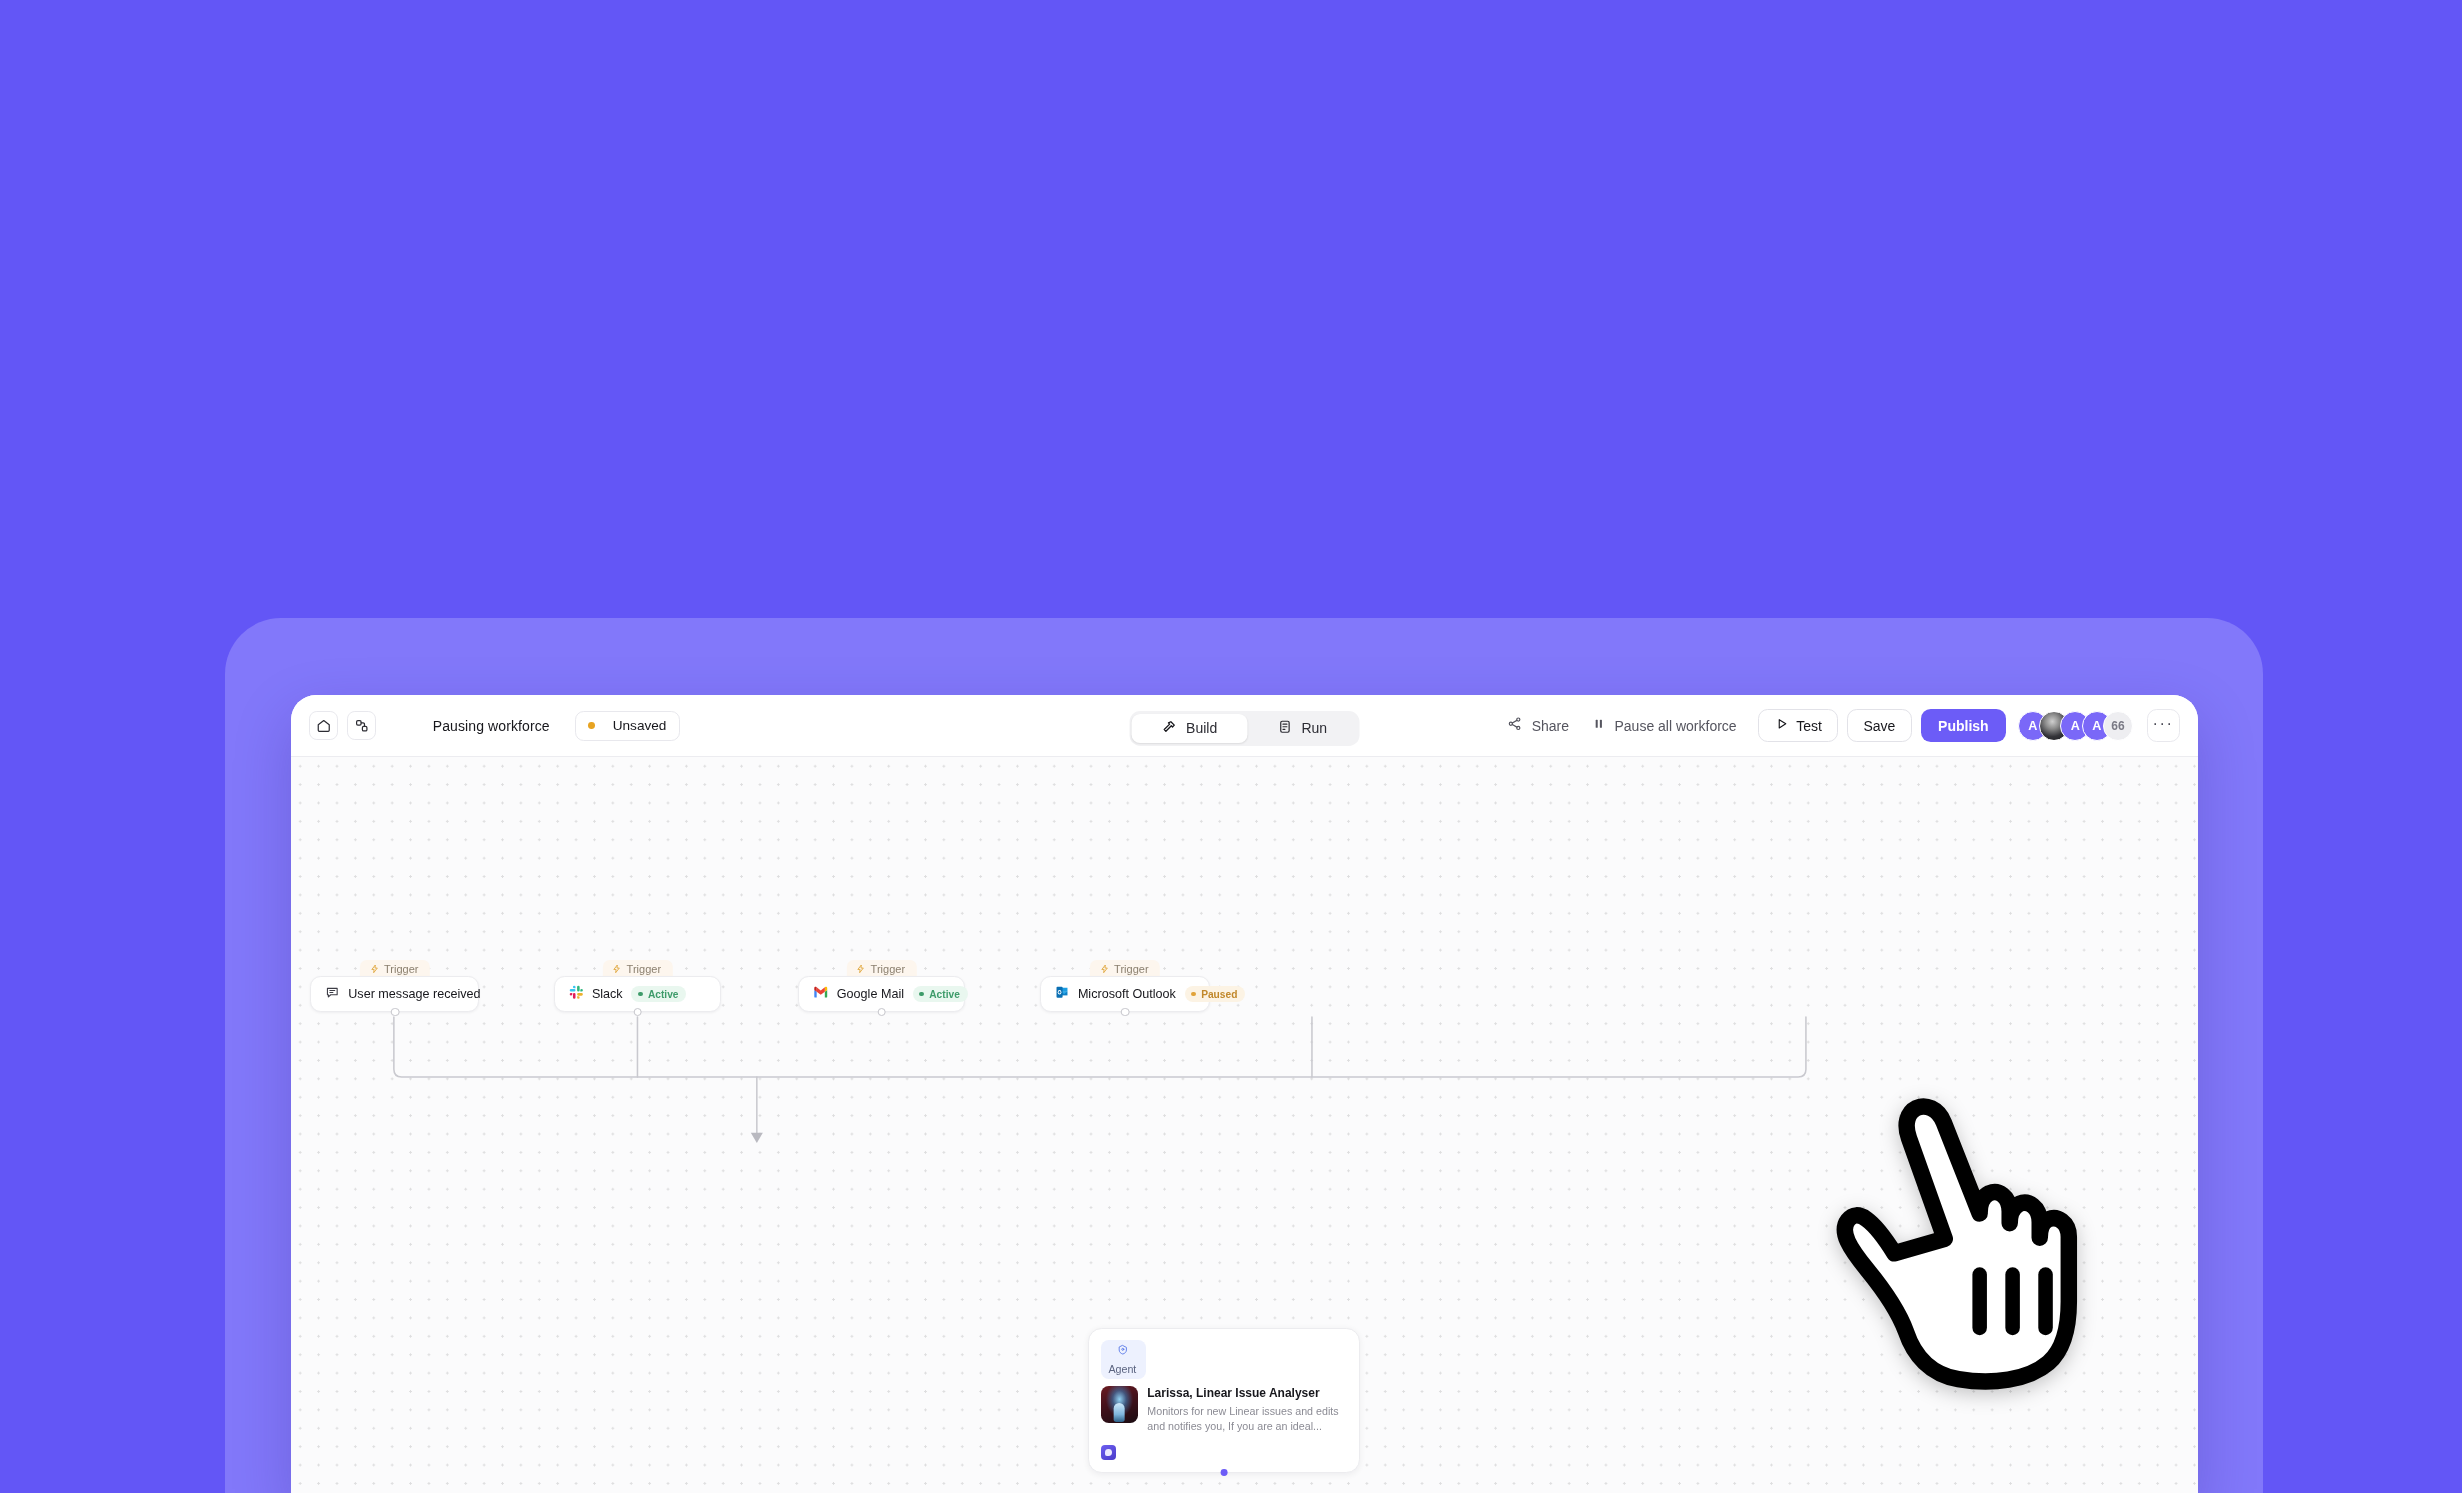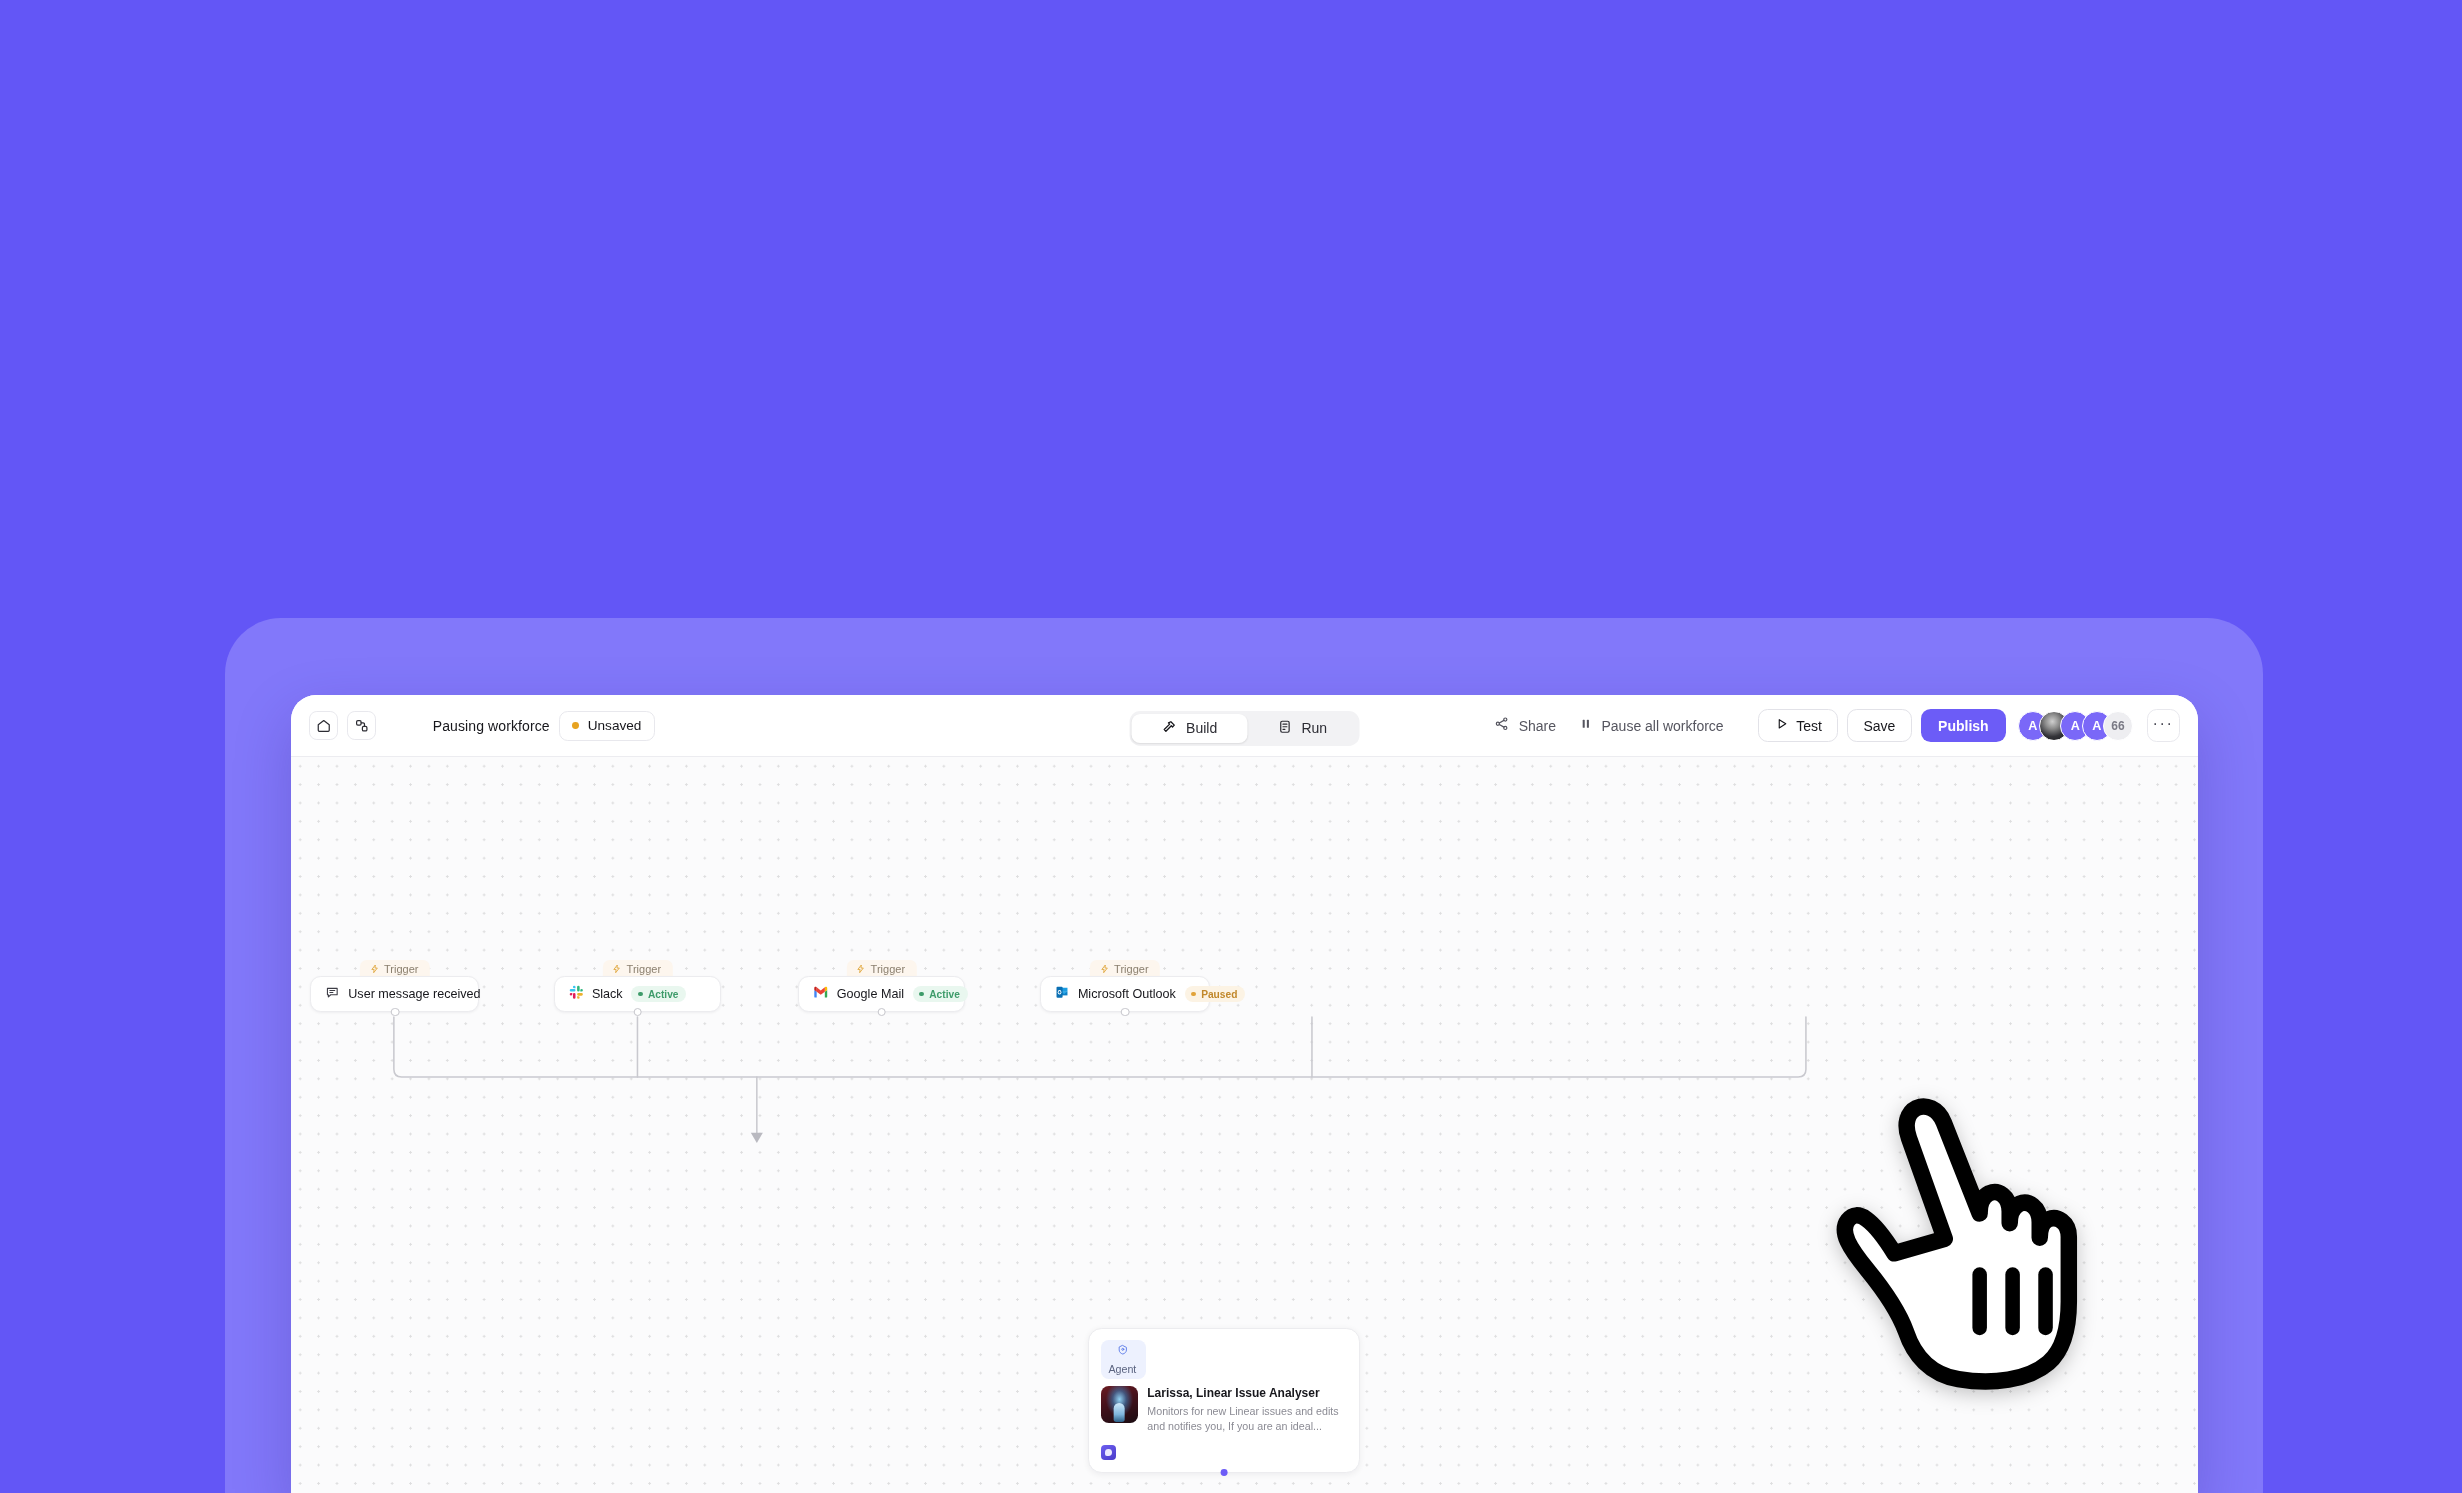--- a/index.html
+++ b/index.html
@@ -45,24 +45,24 @@
     border: 1px solid #e8e8ed; border-radius: 7.8px;
     background: #fff;
     display: flex; align-items: center; justify-content: center;
   }
   .icon-btn svg { display: block; }
   .wf-title {
     font-size: 14px; color: #17171c; font-weight: 500;
     white-space: nowrap; letter-spacing: 0.1px; margin-left: 48px;
   }
   .unsaved-chip {
-    display: flex; align-items: center; gap: 9px;
+    display: flex; align-items: center; gap: 18px;
     height: 30px; padding: 0 12.6px 0 11.6px;
     border: 1px solid #e8e8ed; border-radius: 8.7px;
-    background: #fff; margin-left: 1px;
+    background: #fff; margin-left: 17px;
   }
   .unsaved-chip .dot {
     width: 6.8px; height: 6.8px; border-radius: 50%; background: #E7A321;
   }
   .unsaved-chip .lbl { font-size: 13.6px; color: #17171c; font-weight: 500; }
 
   
   #segmented {
     position: absolute;
     left: 50%; transform: translateX(-50%);
@@ -303,21 +303,21 @@
       </div>
       <div class="tb-text-btn">
         <span>
           <svg width="13.6" height="13.6" viewBox="0 0 24 24" fill="#55555f">
             <rect x="6.5" y="5" width="3.6" height="14" rx="1.1"></rect>
             <rect x="13.9" y="5" width="3.6" height="14" rx="1.1"></rect>
           </svg>
         </span>
         <span>Pause all workforce</span>
       </div>
-      <div class="outline-btn" style="margin-left:23px">
+      <div class="outline-btn" style="margin-left:10px">
         <span>
           <svg width="13.6" height="13.6" viewBox="0 0 24 24" fill="none" stroke="#17171c" stroke-width="2" stroke-linejoin="round">
             <path d="M7.5 4.7 19 12 7.5 19.3z"></path>
           </svg>
         </span>
         <span>Test</span>
       </div>
       <div class="outline-btn" style="margin-left:8.7px">
         <span>Save</span>
       </div>

